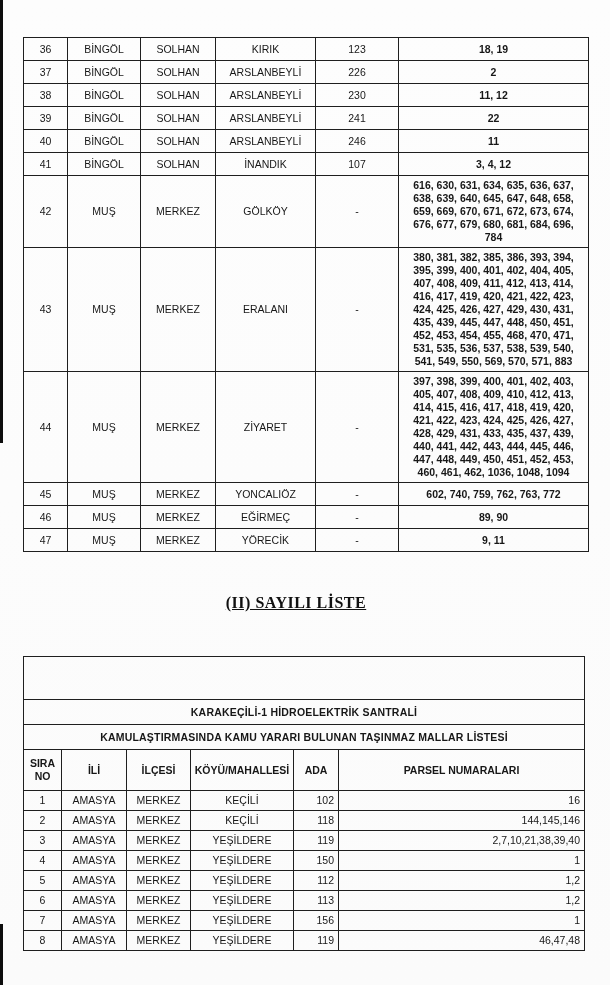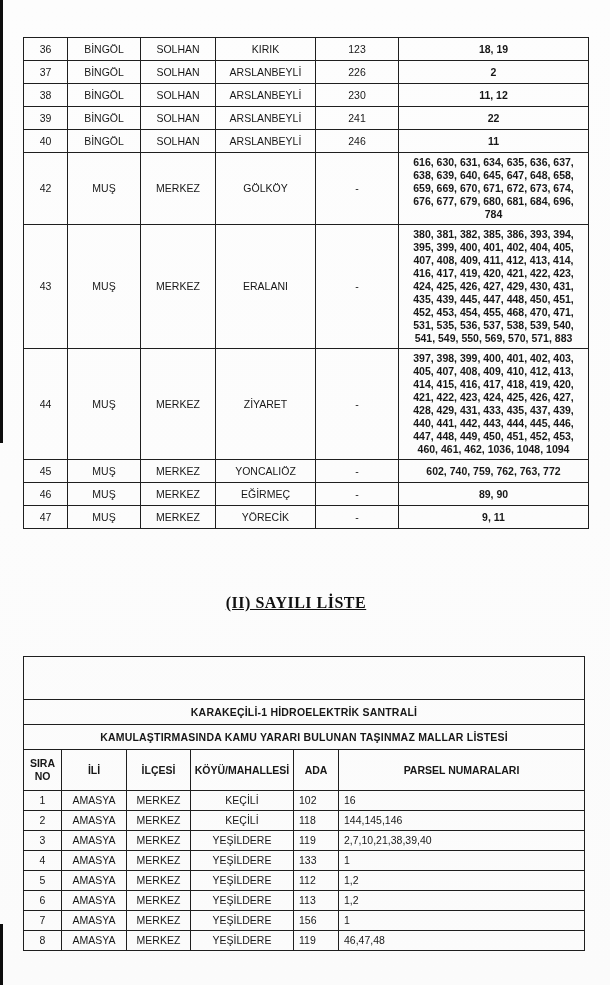--- a/index.html
+++ b/index.html
@@ -63,21 +63,21 @@
     font-weight:bold;
     height:20px;
     letter-spacing:0.2px;
   }
   .t2 .head-row td{
     font-weight:bold;
     height:36px;
     padding:2px 2px;
   }
   .t2 .data-row td{height:15px;}
-  .t2 td.c-ada, .t2 td.c-parsel{text-align:left;padding-left:5px;}
+  .t2 td.c-ada, .t2 td.c-parsel{text-align:right;padding-left:5px;}
 </style>
 </head>
 <body>
 
 <div class="page">
 
   <div class="edge edge-top"></div>
   <div class="edge edge-bottom"></div>
 
   <table class="t1">
@@ -122,20 +122,28 @@
           <td class="cell-ada">241</td>
           <td class="cell-parsel">22</td>
         </tr>
         <tr>
           <td class="cell-no">40</td>
           <td class="cell-il">BİNGÖL</td>
           <td class="cell-ilce">SOLHAN</td>
           <td class="cell-koy">ARSLANBEYLİ</td>
           <td class="cell-ada">246</td>
           <td class="cell-parsel">11</td>
+        </tr>
+        <tr>
+          <td class="cell-no">41</td>
+          <td class="cell-il">BİNGÖL</td>
+          <td class="cell-ilce">SOLHAN</td>
+          <td class="cell-koy">İNANDIK</td>
+          <td class="cell-ada">107</td>
+          <td class="cell-parsel">3, 4, 12</td>
         </tr>
         <tr>
           <td class="cell-no">42</td>
           <td class="cell-il">MUŞ</td>
           <td class="cell-ilce">MERKEZ</td>
           <td class="cell-koy">GÖLKÖY</td>
           <td class="cell-ada">-</td>
           <td class="cell-parsel">616, 630, 631, 634, 635, 636, 637, 638, 639, 640, 645, 647, 648, 658, 659, 669, 670, 671, 672, 673, 674, 676, 677, 679, 680, 681, 684, 696, 784</td>
         </tr>
         <tr>
@@ -232,21 +240,21 @@
           <td class="c-ilce cell-ilce">MERKEZ</td>
           <td class="c-koy cell-koy">YEŞİLDERE</td>
           <td class="c-ada cell-ada">119</td>
           <td class="c-parsel cell-parsel">2,7,10,21,38,39,40</td>
         </tr>
         <tr class="data-row">
           <td class="c-no cell-no">4</td>
           <td class="c-il cell-il">AMASYA</td>
           <td class="c-ilce cell-ilce">MERKEZ</td>
           <td class="c-koy cell-koy">YEŞİLDERE</td>
-          <td class="c-ada cell-ada">133</td>
+          <td class="c-ada cell-ada">150</td>
           <td class="c-parsel cell-parsel">1</td>
         </tr>
         <tr class="data-row">
           <td class="c-no cell-no">5</td>
           <td class="c-il cell-il">AMASYA</td>
           <td class="c-ilce cell-ilce">MERKEZ</td>
           <td class="c-koy cell-koy">YEŞİLDERE</td>
           <td class="c-ada cell-ada">112</td>
           <td class="c-parsel cell-parsel">1,2</td>
         </tr>

